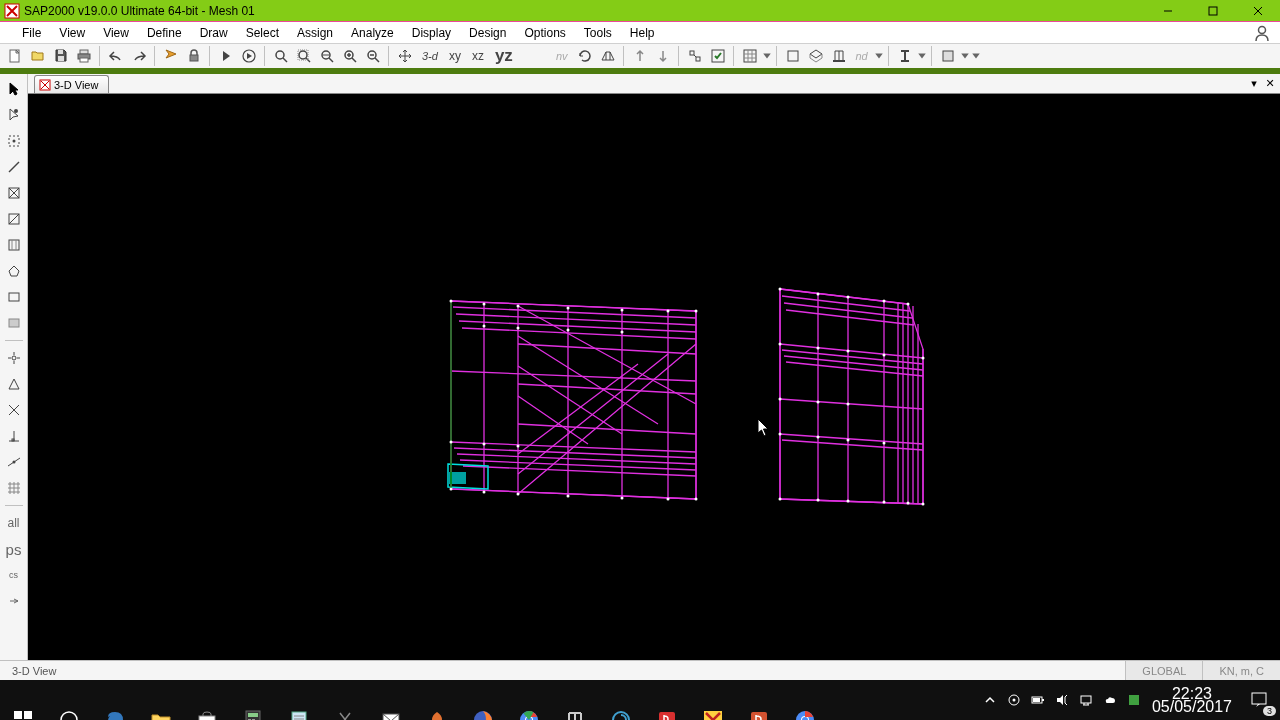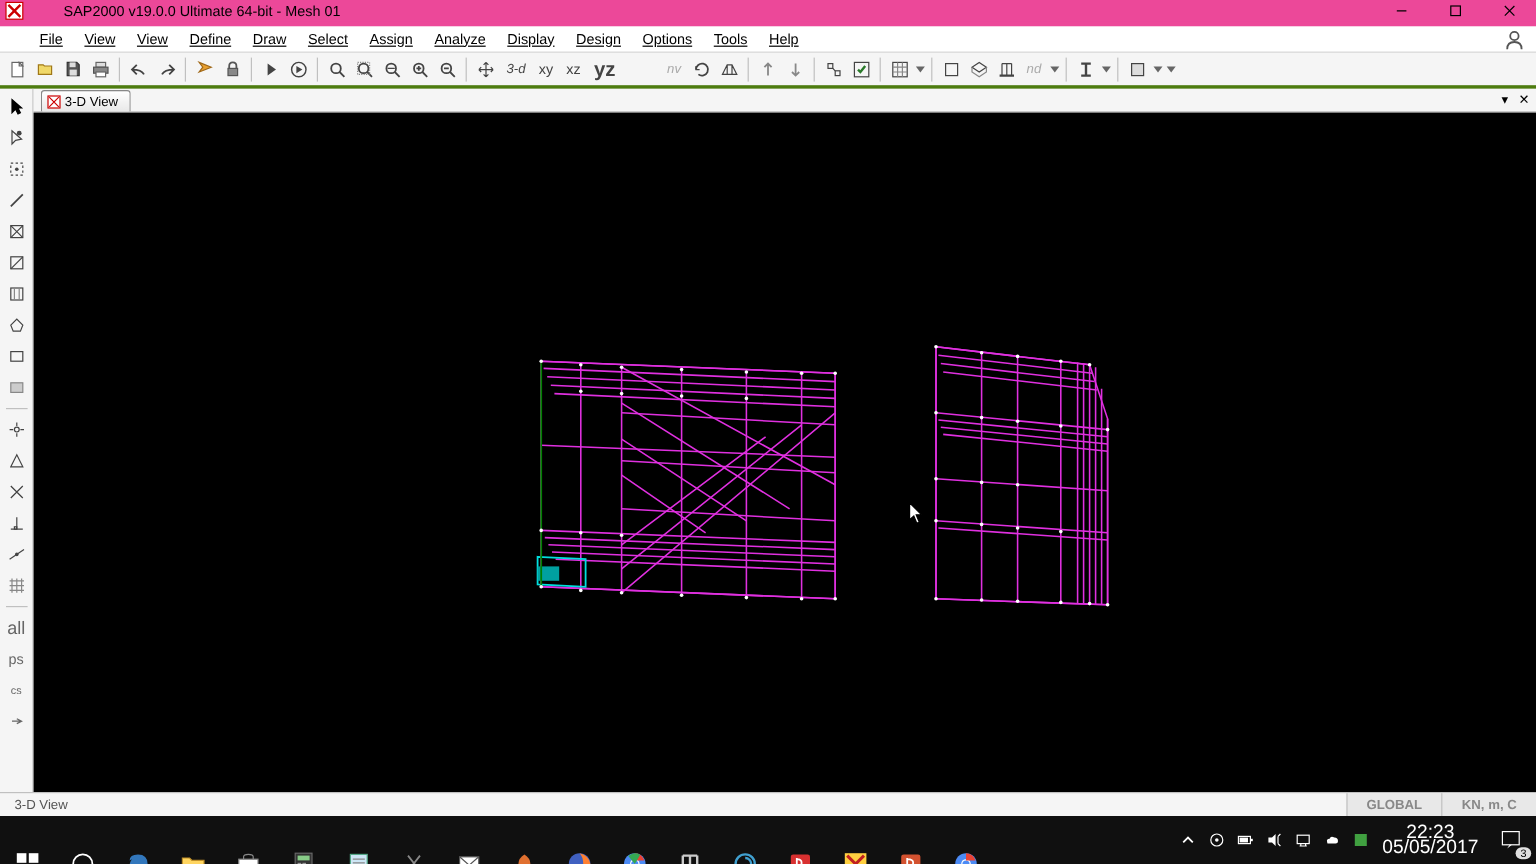--- a/index.html
+++ b/index.html
@@ -1,33 +1,33 @@
 <!DOCTYPE html>
 <html><head>
 <meta charset="utf-8">
 <style>
 * { margin:0; padding:0; box-sizing:border-box; }
 body { font-family:"Segoe UI",Tahoma,sans-serif; font-size:12px; background:#f0f0f0; width:1280px; height:720px; overflow:hidden; user-select:none; }
 
 
-.titlebar { height:22px; background:#ec4899; display:flex; align-items:center; border-bottom:4px solid #ec4899;gap:29px; }
+.titlebar { height:22px; background:#84cc16; display:flex; align-items:center; border-bottom:1px solid #ec4899; }
 .titlebar .app-icon { width:16px; height:16px; margin:0 4px; }
 .titlebar .title { flex:1; font-size:12px; color:#000; }
 .titlebar .winbtns { display:flex; }
 .titlebar .winbtn { width:45px; height:22px; display:flex; align-items:center; justify-content:center; }
 .titlebar .winbtn svg { width:10px; height:10px; }
 
 
-.menubar { height:22px; background:#fff; display:flex; align-items:center; border-bottom:1px solid #d0d0d0; padding-left:24px;text-decoration:underline; }
+.menubar { height:22px; background:#fff; display:flex; align-items:center; border-bottom:1px solid #d0d0d0; padding-left:13px; }
 .menuitem { padding:3px 9px; font-size:12px; color:#000; }
 .menu-spacer { flex:1; }
 .menu-user { width:20px; height:20px; margin-right:8px; }
 
 
-.toolbar { height:30px; background:#f5f5f5; border-bottom:3px solid #4d7c0f; display:flex; align-items:center; padding:0 4px; gap:1px; }
+.toolbar { height:30px; background:#f5f5f5; border-bottom:6px solid #4d7c0f; display:flex; align-items:center; padding:0 4px; gap:1px; }
 .toolbar .tb-btn { width:22px; height:22px; display:flex; align-items:center; justify-content:center; border:1px solid transparent; border-radius:2px; }
 .toolbar .tb-sep { width:2px; height:20px; border-left:1px solid #c0c0c0; margin:0 3px; }
 .toolbar .tb-txt { font-size:11px; font-style:italic; color:#444; padding:0 5px; }
 .toolbar .tb-dropdown { width:10px; display:flex; align-items:center; justify-content:center; }
 .toolbar svg { width:16px; height:16px; }
 
 
 .workarea { position:relative; height:586px; display:flex; }
 .side-toolbar { width:28px; background:#f5f5f5; border-right:1px solid #c0c0c0; display:flex; flex-direction:column; align-items:center; padding-top:4px; gap:4px; }
 .side-toolbar .sb-btn { width:22px; height:22px; display:flex; align-items:center; justify-content:center; border:1px solid transparent; }
@@ -42,21 +42,21 @@
 .tab-controls .tc-btn { width:14px; height:14px; display:flex; align-items:center; justify-content:center; font-size:11px; }
 
 .viewport { flex:1; background:#000; position:relative; overflow:hidden; }
 .viewport svg { position:absolute; left:0; top:0; }
 
 .cursor { position:absolute; width:16px; height:20px; }
 
 
 .statusbar { height:20px; background:#f5f5f5; border-top:1px solid #c0c0c0; display:flex; align-items:center; font-size:11px; color:#555; }
 .statusbar .status-left { padding-left:12px; flex:1; }
-.statusbar .status-cell { border-left:1px solid #c0c0c0; padding:0 16px; background:#e8e8e8; color:#888; height:100%; display:flex; align-items:center;font-weight:bold; }
+.statusbar .status-cell { border-left:1px solid #c0c0c0; padding:0 16px; background:#e8e8e8; color:#888; height:100%; display:flex; align-items:center; }
 
 
 .taskbar { height:40px; background:#101010; display:flex; align-items:center; }
 .task-btn { width:46px; height:40px; display:flex; align-items:center; justify-content:center; position:relative;margin-top:39px; }
 .task-btn svg { width:22px; height:22px; }
 .task-btn.active::after { content:""; position:absolute; bottom:0; left:6px; right:6px; height:2px; background:#76b9ed; }
 .task-spacer { flex:1; }
 .tray { display:flex; align-items:center; gap:8px; padding-right:4px; }
 .tray-icon { width:16px; height:16px; display:flex; align-items:center; justify-content:center; }
 .tray-icon svg { width:14px; height:14px; }
@@ -404,22 +404,22 @@
           <path d="M2 12 L14 4" stroke="#444"></path>
           <circle cx="8" cy="8" r="1.5" fill="#444"></circle>
         </svg>
       </div>
     <div class="sb-btn">
         <svg viewBox="0 0 16 16">
           <path d="M4 2 V14 M8 2 V14 M12 2 V14 M2 4 H14 M2 8 H14 M2 12 H14" stroke="#888"></path>
         </svg>
       </div>
     <div class="sb-sep"></div>
-    <div class="sb-btn" style="font-size:15px;color:#666;">all</div>
-    <div class="sb-btn" style="font-size:12px;color:#666;">ps</div>
+    <div class="sb-btn" style="font-size:12px;color:#666;">all</div>
+    <div class="sb-btn" style="font-size:15px;color:#666;">ps</div>
     <div class="sb-btn" style="font-size:9px;color:#666;">cs</div>
     <div class="sb-btn">
         <svg viewBox="0 0 16 16">
           <path d="M4 8 L12 8 M8 6 L12 8 L8 10" stroke="#666" fill="none"></path>
         </svg>
       </div>
   </div>
 
   <div class="viewport-wrap">
     <div class="tab-strip">

